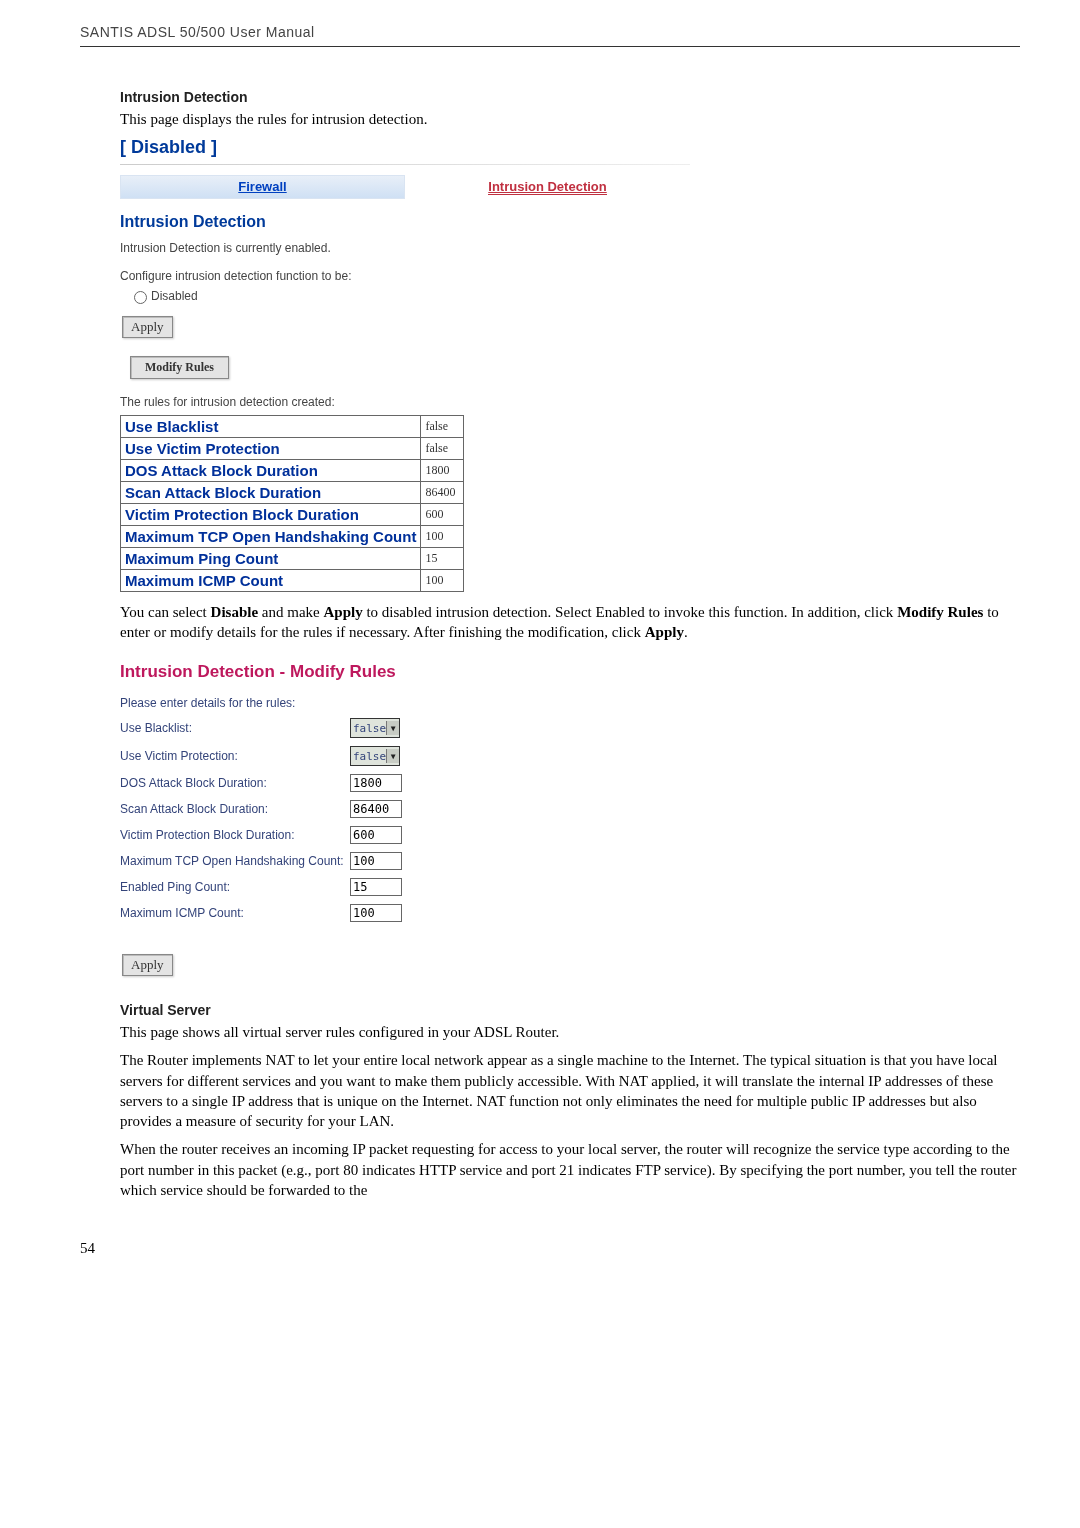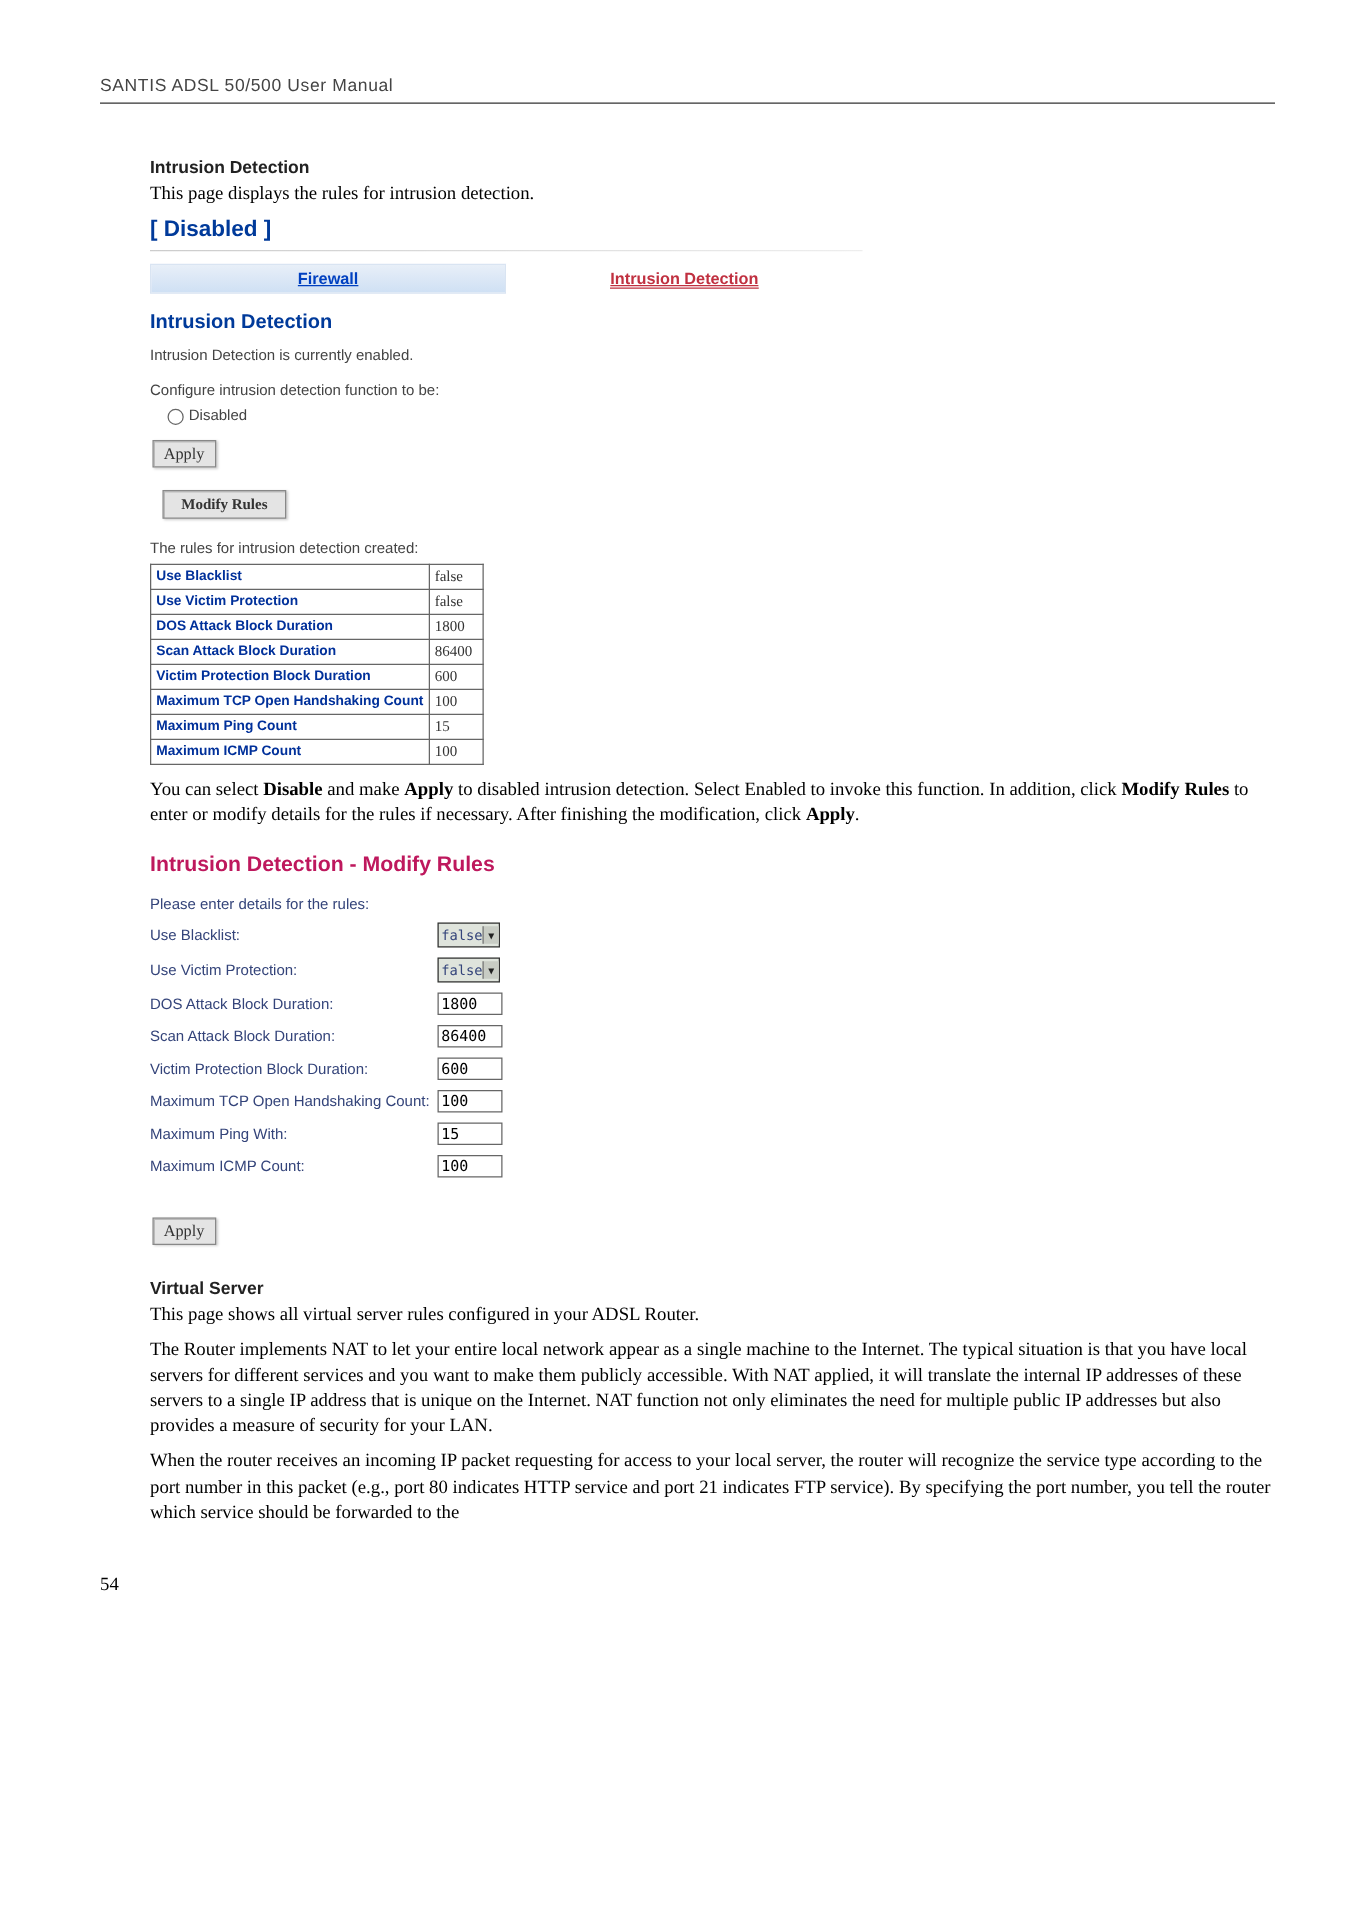--- a/index.html
+++ b/index.html
@@ -4,21 +4,21 @@
 <style>
   body {
     margin: 0;
     background: #fff;
     font-family: "Times New Roman", Times, serif;
     font-size: 15px;
     color: #000;
     width: 1080px;
   }
   .page {
-    padding: 60px 60px 40px 80px;
+    padding: 24px 60px 40px 80px;
   }
   .running-head {
     font-family: Verdana, Arial, sans-serif;
     font-size: 14px;
     color: #444;
     letter-spacing: 0.5px;
     padding-bottom: 6px;
     border-bottom: 1px solid #333;
     margin-bottom: 42px;
   }
@@ -109,21 +109,21 @@
     margin-left: 10px;
   }
   
   .rules-table {
     border-collapse: collapse;
     margin-top: 4px;
   }
   .rules-table td {
     border: 1px solid #666;
     font-family: Verdana, Arial, sans-serif;
-    font-size: 11px;
+    font-size: 15px;
     padding: 2px 4px;
   }
   .rules-table td.label {
     color: #00309a;
     font-weight: bold;
     white-space: nowrap;
   }
   .rules-table td.val {
     font-family: "Times New Roman", Times, serif;
     font-size: 12px;
@@ -280,21 +280,21 @@
           </div>
           <div class="form-row">
             <div class="flabel">Victim Protection Block Duration:</div>
             <input class="form-input" value="600" style="">
           </div>
           <div class="form-row">
             <div class="flabel">Maximum TCP Open Handshaking Count:</div>
             <input class="form-input" value="100" style="">
           </div>
           <div class="form-row">
-            <div class="flabel">Maximum Ping With:</div>
+            <div class="flabel">Enabled Ping Count:</div>
             <input class="form-input" value="15" style="">
           </div>
           <div class="form-row">
             <div class="flabel">Maximum ICMP Count:</div>
             <input class="form-input" value="100" style="">
           </div>
         </div>
       <div style="height:14px"></div>
       <div class="btn">Apply</div>
     </div>

